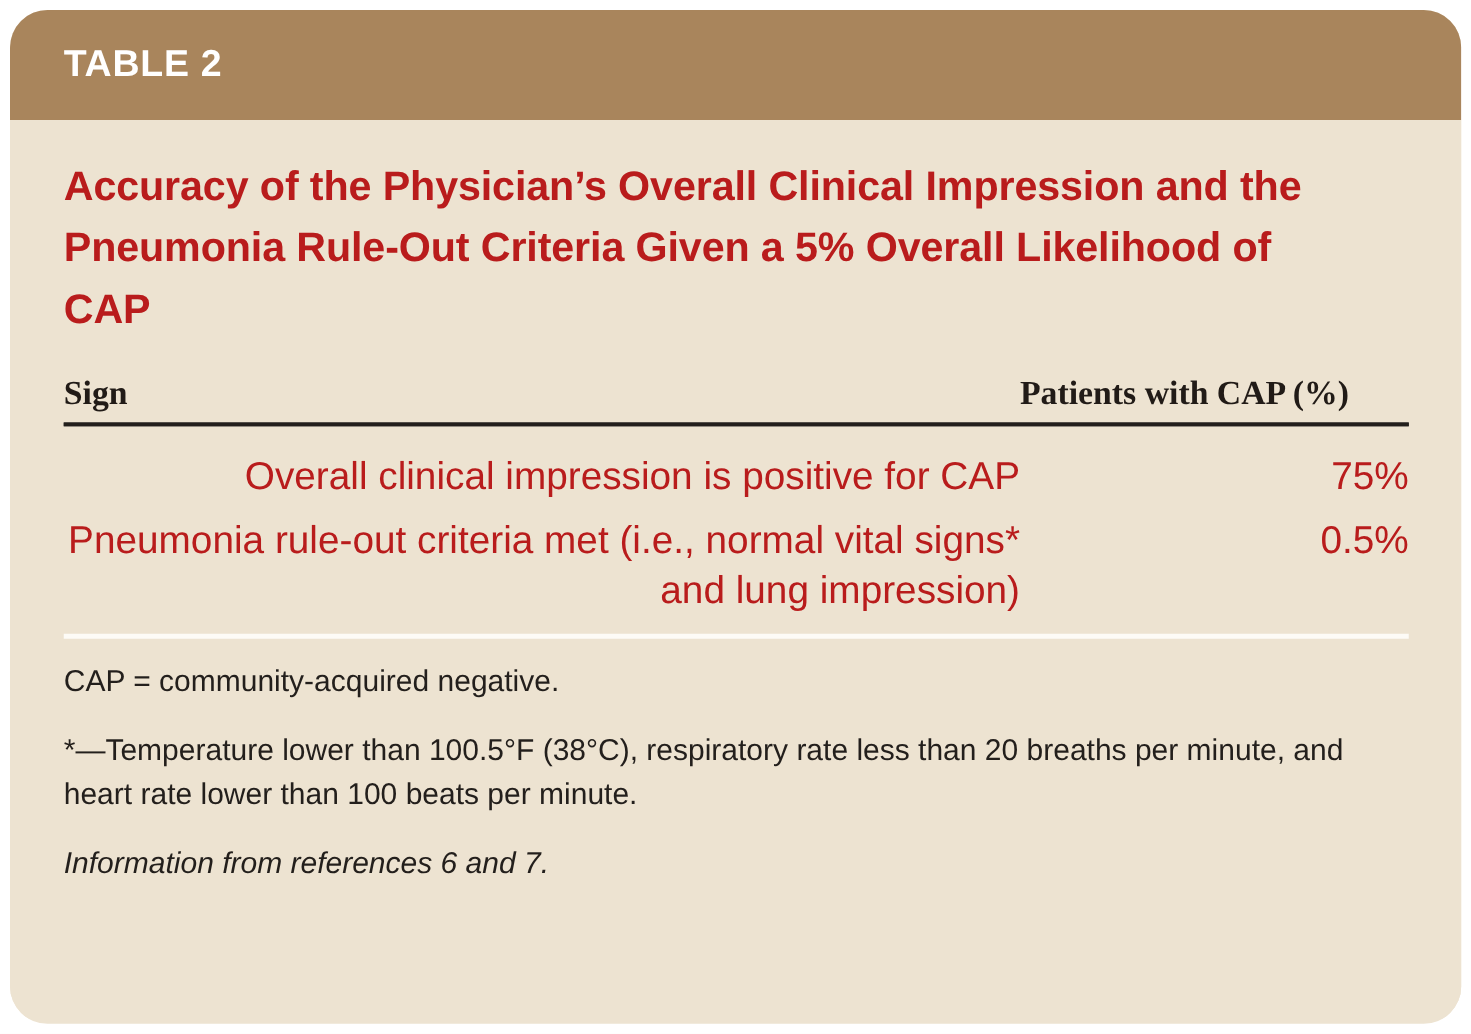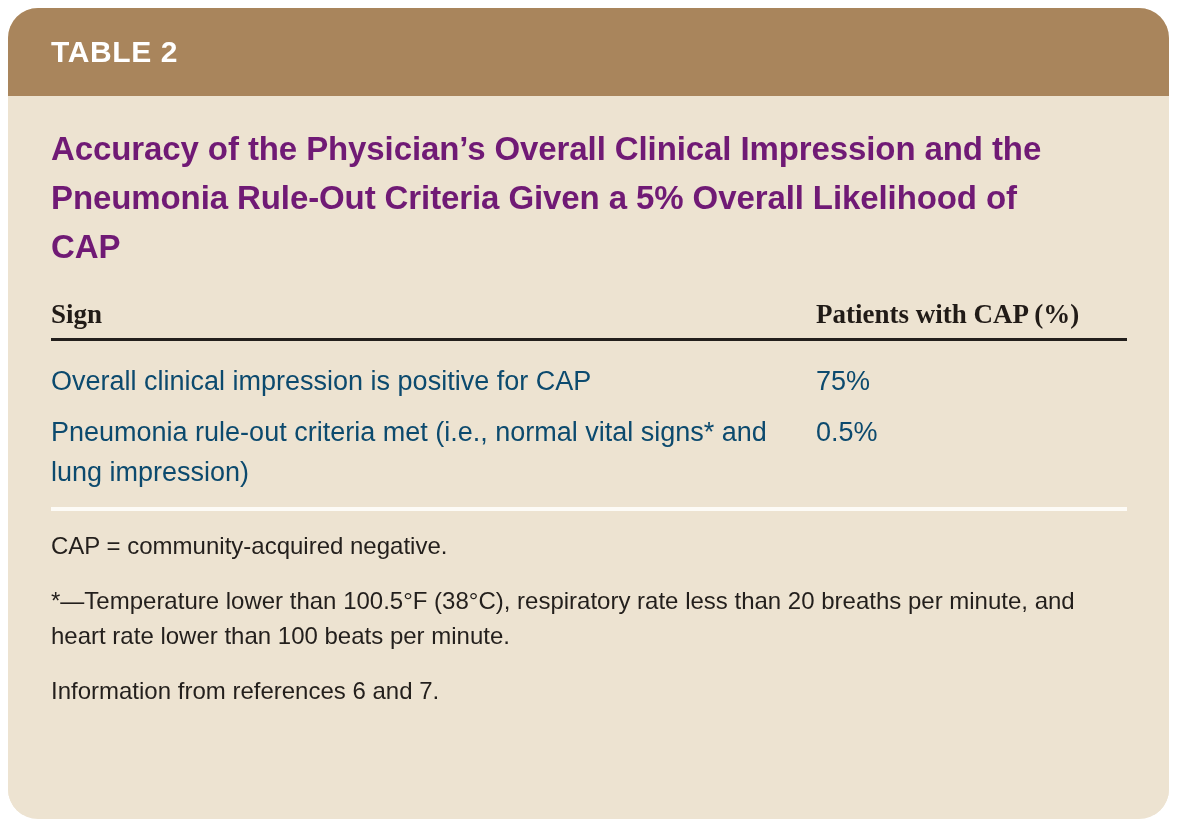--- a/index.html
+++ b/index.html
@@ -44,21 +44,21 @@
 
   
   .card-body {
     padding: 0 43px 0 43px;
     box-sizing: border-box;
     background: #EDE3D1;
     height: 719px;
   }
 
   .table-title {
-    color: #701a75;
+    color: #b91c1c;
     font-size: 33px;
     font-weight: bold;
     line-height: 49px;
     padding-top: 28px;
     letter-spacing: -0.1px;
     max-width: 1010px;
   }
 
   
   .data-table {
@@ -75,26 +75,27 @@
     font-size: 27px;
     font-weight: bold;
     color: #211B17;
     padding: 0 0 8px 0;
     vertical-align: bottom;
     border-bottom: 3px solid #231F1C;
     font-family: Liberation Serif, serif;
   }
 
   .data-table td {
-    font-size: 27px;
+    font-size: 31px;
     font-weight: normal;
-    color: #0c4a6e;
+    color: #b91c1c;
     line-height: 40px;
     vertical-align: top;
     padding: 0;
+    text-align: right;
   }
   .data-table tbody tr:first-child td { padding-top: 20px; }
   .data-table tbody tr td { padding-bottom: 11px; }
 
   .footnote-rule {
     width: 1076px;
     height: 4px;
     background: #FDFBF6;
     margin-top: 4px;
   }
@@ -102,21 +103,21 @@
   .footnotes {
     padding-top: 17px;
     max-width: 1080px;
   }
   .footnote {
     font-size: 24px;
     color: #231F1C;
     line-height: 35px;
     margin-bottom: 20px;
   }
-  .footnote.italic { margin-bottom: 0; }
+  .footnote.italic { font-style: italic; margin-bottom: 0; }
 </style>
 </head>
 <body>
 
 <div class="table-card">
 
   <div class="card-header">
     <span class="table-label">TABLE 2</span>
   </div>
 

